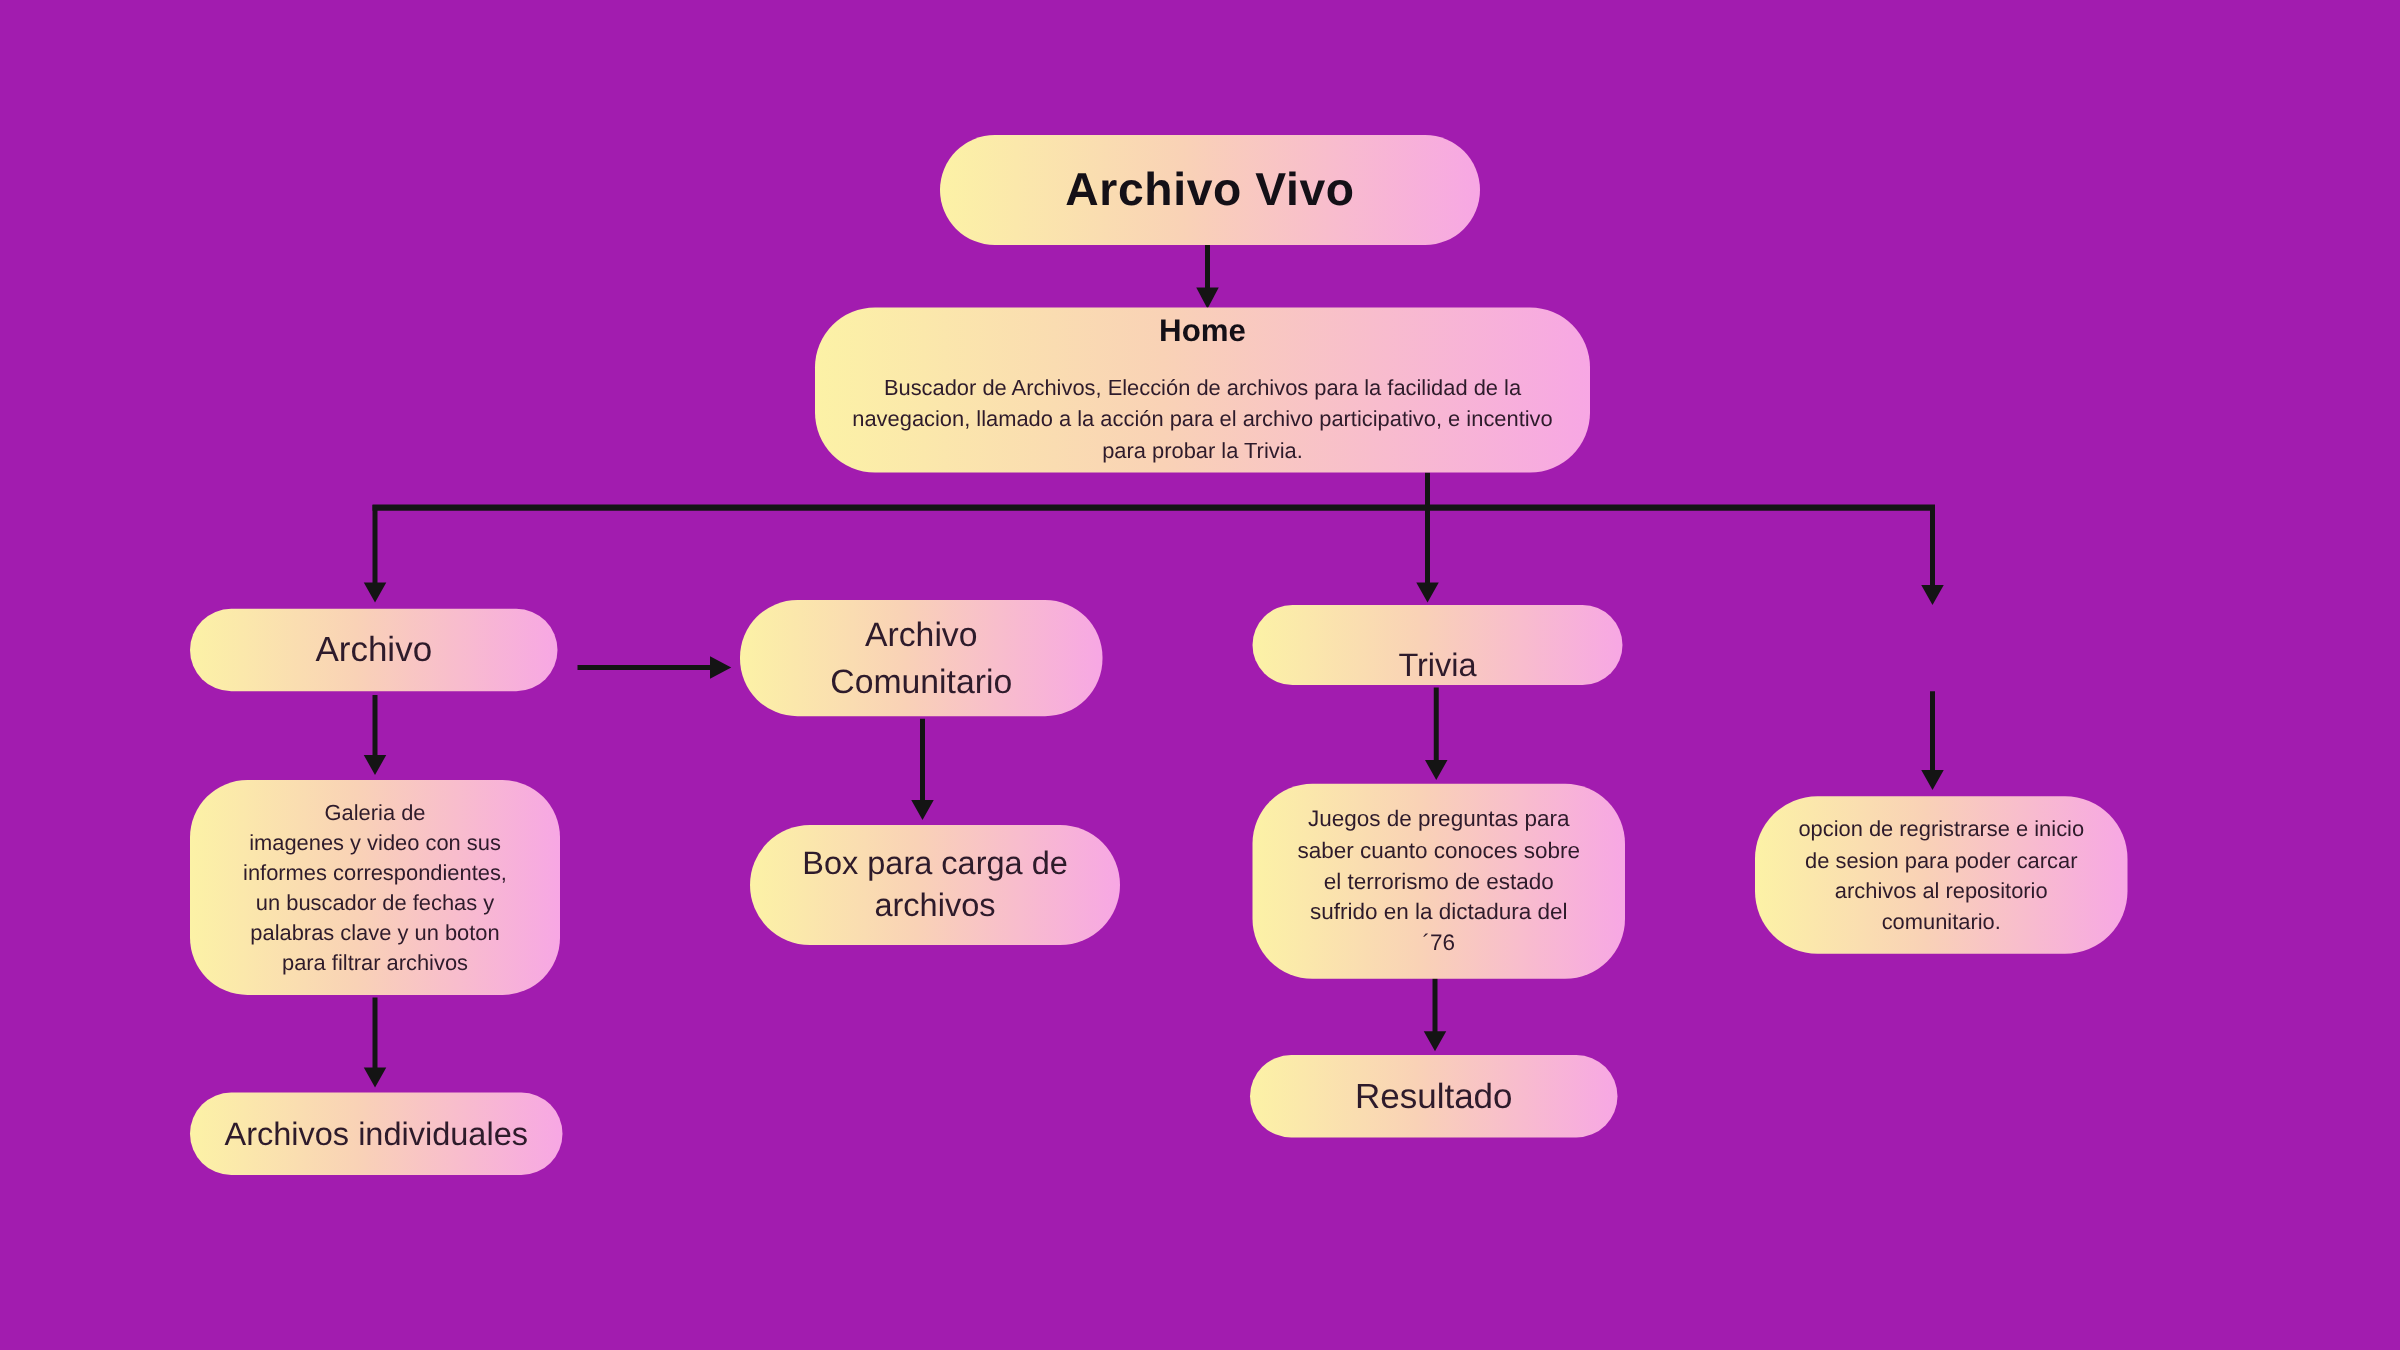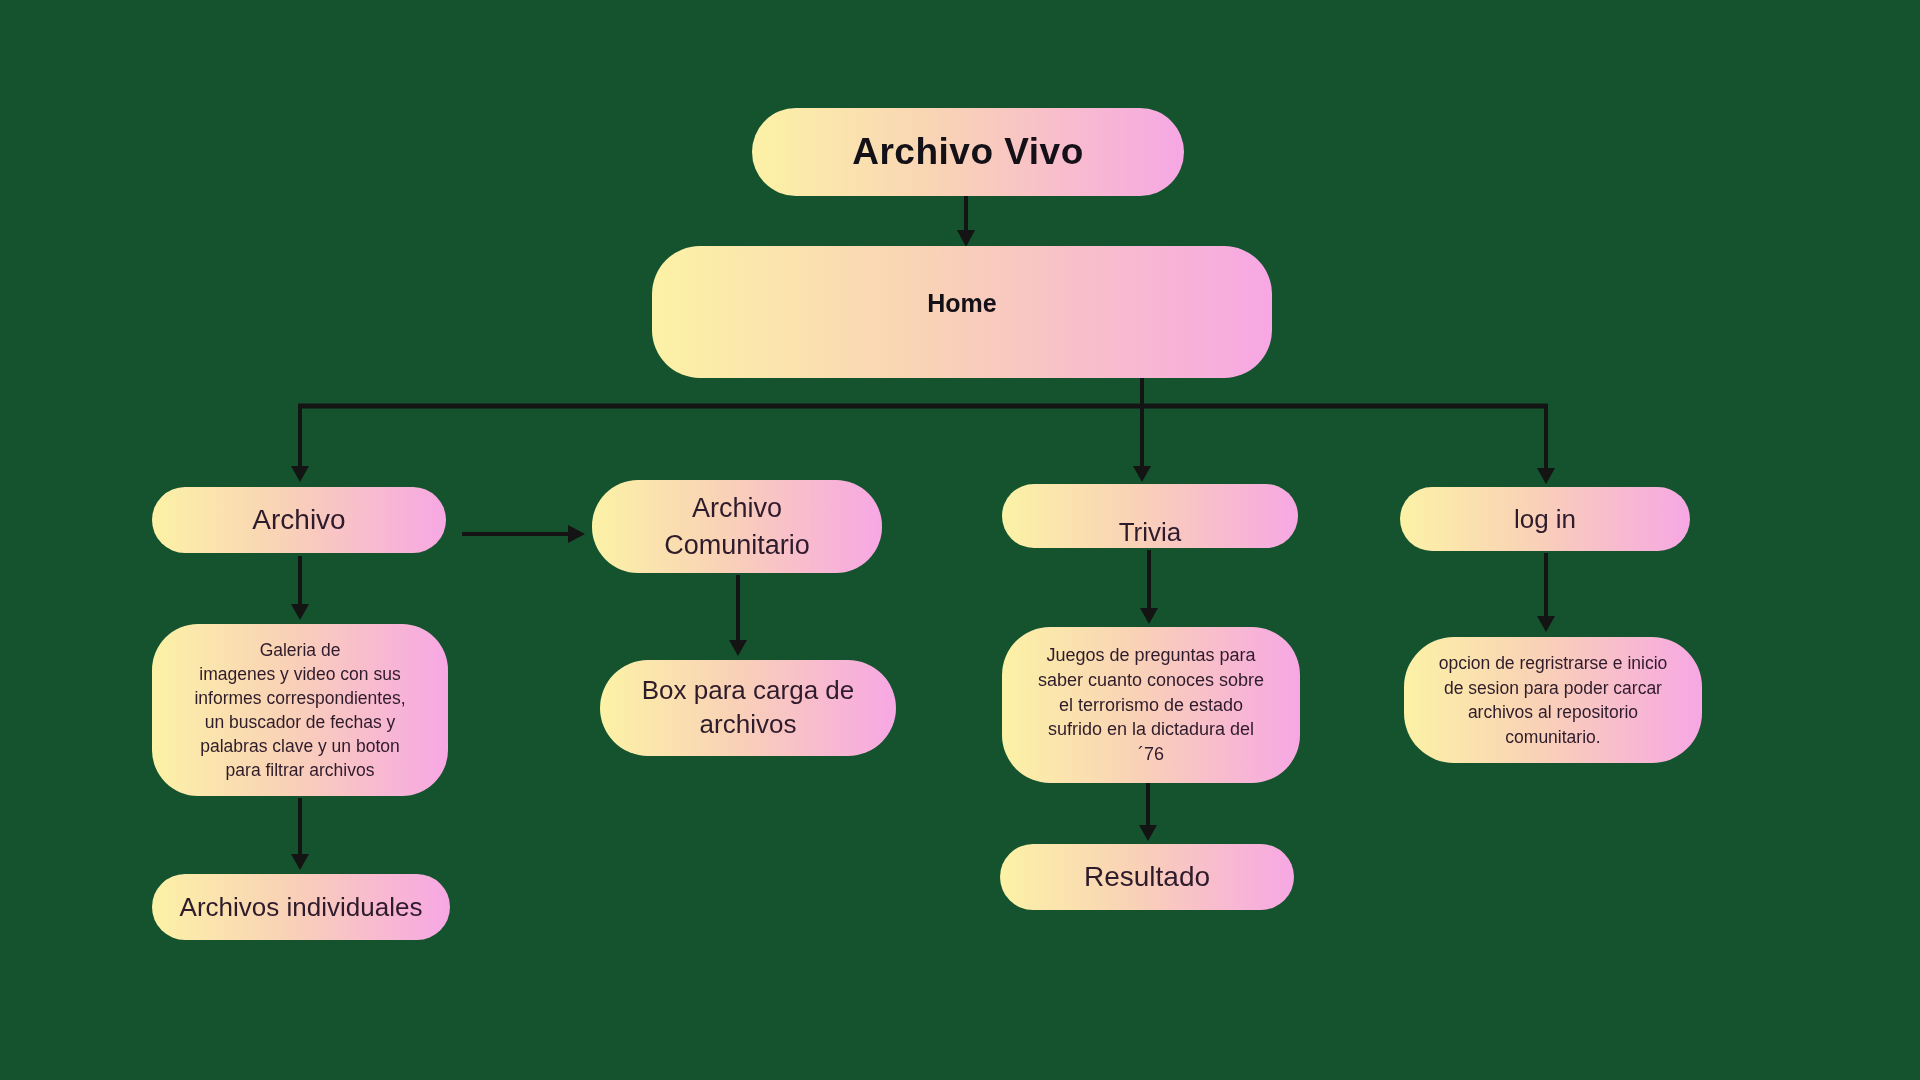--- a/index.html
+++ b/index.html
@@ -5,21 +5,21 @@
   html, body {
     margin: 0;
     padding: 0;
     background: #ffffff;
     font-family: "Liberation Sans", sans-serif;
   }
   #canvas {
     position: relative;
     width: 1920px;
     height: 1080px;
-    background: #14532d;
+    background: #a21caf;
     overflow: hidden;
   }
   .node {
     position: absolute;
     display: flex;
     flex-direction: column;
     align-items: center;
     justify-content: center;
     text-align: center;
     background: linear-gradient(90deg, #FCF2A6 0%, #F9D2B6 45%, #F7A7E4 100%);
@@ -133,38 +133,38 @@
       <polygon points="1537,616 1555,616 1546,632"></polygon>
     </g>
   </svg>
 
   <div class="node n-title">
     <div class="node-text">Archivo Vivo</div>
   </div>
 
   <div class="node n-home">
     <div class="home-title">Home</div>
+    <div class="node-text">Buscador de Archivos, Elección de archivos para la facilidad de la
+navegacion, llamado a la acción para el archivo participativo, e incentivo
+para probar la Trivia.</div>
   </div>
 
   <div class="node n-archivo">
     <div class="node-text">Archivo</div>
   </div>
 
   <div class="node n-comunitario">
     <div class="node-text">Archivo
 Comunitario</div>
   </div>
 
   <div class="node n-trivia">
     <div class="node-text">Trivia</div>
   </div>
 
-  <div class="node n-login">
-    <div class="node-text">log in</div>
-  </div>
 
   <div class="node n-box">
     <div class="node-text">Box para carga de
 archivos</div>
   </div>
 
   <div class="node n-galeria">
     <div class="node-text">Galeria de
 imagenes y video con sus
 informes correspondientes,

